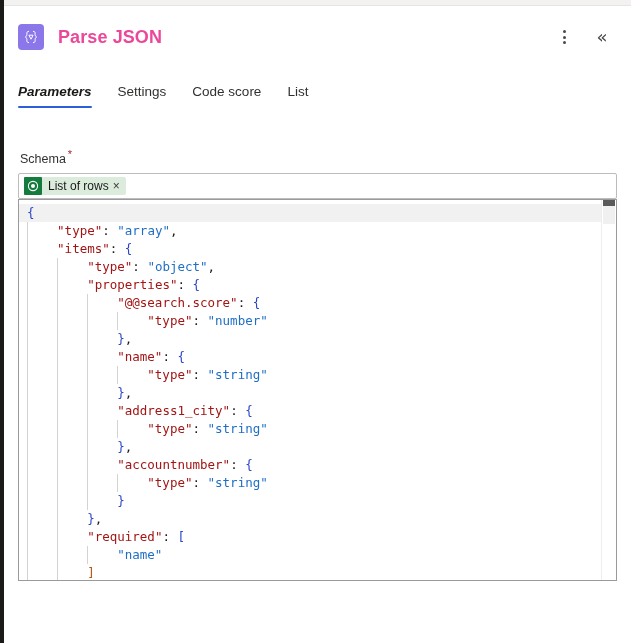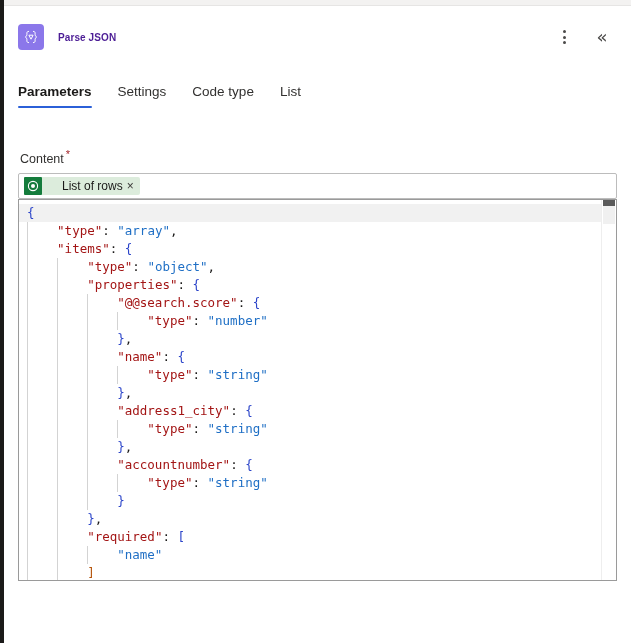--- a/index.html
+++ b/index.html
@@ -57,23 +57,23 @@
     border-radius: 4px;
     background: #8b77ea;
     display: flex;
     align-items: center;
     justify-content: center;
     flex: 0 0 auto;
   }
   .node-icon svg { display:block; }
   .node-title {
     margin-left: 14px;
-    font-size: 10px;
+    font-size: 18px;
     font-weight: 600;
-    color: #4c1d95;
+    color: #ec4899;
     letter-spacing: .1px;
     white-space: nowrap;
   }
   .header-spacer { flex: 1 1 auto; }
   .hdr-btn {
     width: 26px;
     height: 26px;
     display: flex;
     align-items: center;
     justify-content: center;
@@ -117,20 +117,21 @@
     padding: 0 0 9px 0;
     margin-right: 26px;
     font-size: 13.5px;
     color: #323130;
     cursor: pointer;
     white-space: nowrap;
   }
   .tab.active {
     font-weight: 700;
     color: #1b1a19;
+    font-style: italic;
   }
   .tab.active::after {
     content: "";
     position: absolute;
     left: 0; right: 0; bottom: 0;
     height: 2.5px;
     background: #2b60d8;
     border-radius: 2px;
   }
 
@@ -179,21 +180,21 @@
   }
   .token-icon {
     width: 18px; height: 18px;
     background: #147c3c;
     display: flex;
     align-items: center;
     justify-content: center;
     flex: 0 0 auto;
     border-radius: 1px;
   }
-  .token-label { margin: 0 4px 0 20px; }
+  .token-label { margin: 0 4px 0 6px; }
   .token-x {
     font-size: 12px;
     color: #3b3a39;
     cursor: pointer;
     line-height: 1;
   }
 
   
   .editor {
     position: relative;
@@ -294,31 +295,31 @@
   </div>
 
   <div class="tabs">
     <div class="tab active">
       <span>Parameters</span>
     </div>
     <div class="tab">
       <span>Settings</span>
     </div>
     <div class="tab">
-      <span>Code type</span>
+      <span>Code score</span>
     </div>
     <div class="tab">
       <span>List</span>
     </div>
   </div>
 
   <div class="form">
 
     <div class="field-label">
-      <span>Content</span><span class="req">*</span>
+      <span>Schema</span><span class="req">*</span>
     </div>
     <div class="token-input">
       <span class="token">
         <span class="token-icon">
           <svg width="12" height="12" viewBox="0 0 12 12" aria-hidden="true">
             <circle cx="6" cy="6" r="4.6" fill="none" stroke="#ffffff" stroke-width="1.1"></circle>
             <circle cx="6" cy="6" r="2" fill="#ffffff"></circle>
           </svg>
         </span>
         <span class="token-label">List of rows</span>

